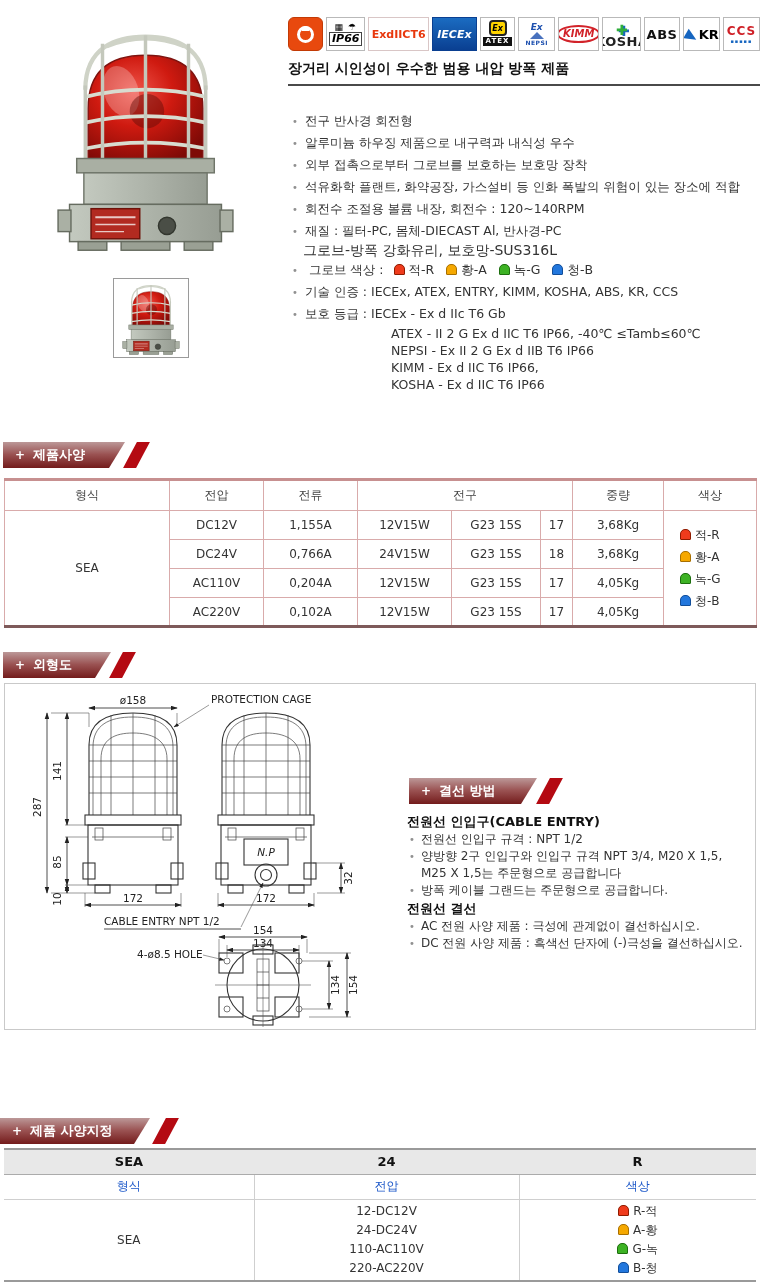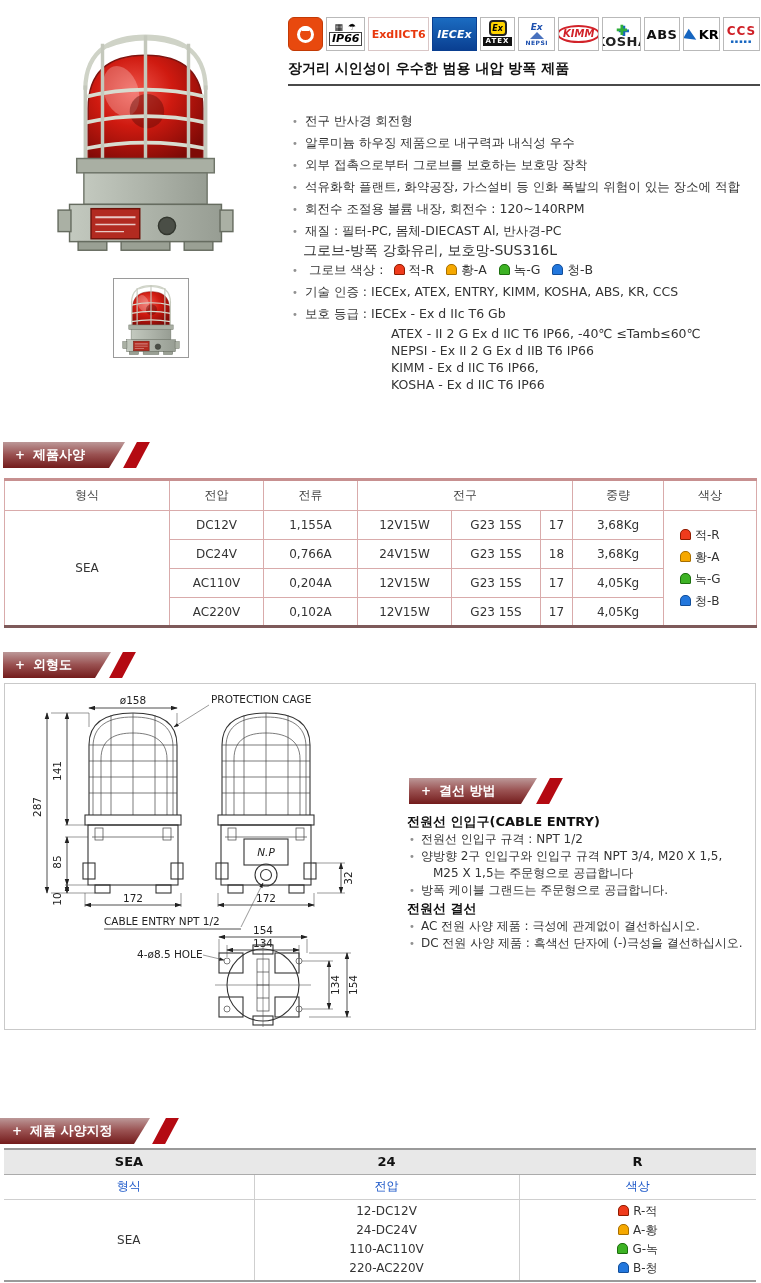--- a/index.html
+++ b/index.html
@@ -88,21 +88,21 @@
   .spec-table thead th{ height:31px; color:#444; }
   .spec-table .noline{ border-top:none; border-bottom:none; }
   .color-cell div{ text-align:left; padding-left:16px; line-height:22px; }
 
   
   .draw-box{ width:752px; height:347px; border:1px solid #c9c9c9; background:#fff; }
   .draw-box svg text{ font-family:"DejaVu Sans","Liberation Sans",sans-serif; fill:#222; }
   .wire-h{ font-size:13px; font-weight:bold; color:#111; line-height:19px;}
   .wire-line{ font-size:12px; line-height:17px; color:#333; white-space:nowrap;}
   .wire-line .b{ color:#909090; margin:0 6px 0 2px; font-size:10px;}
-  .wire-cont{ margin-left:26px; }
+  .wire-cont{ margin-left:14px; }
 
   
   .desig-table{ width:752px; font-size:12px;
     border-top:2px solid #9a9a9a; border-bottom:2px solid #9a9a9a; }
   .desig-table td{ text-align:center; }
   .desig-table .coderow td{ background:#e8e8e8; font-weight:bold; color:#111;
     font-size:13px; height:25px; border-bottom:1px solid #ababab; }
   .desig-table .headrow td{ color:#1a56c8; height:25px;
     border-bottom:1px solid #cfcfcf; }
   .desig-table .datarow td{ vertical-align:middle; height:82px; }

